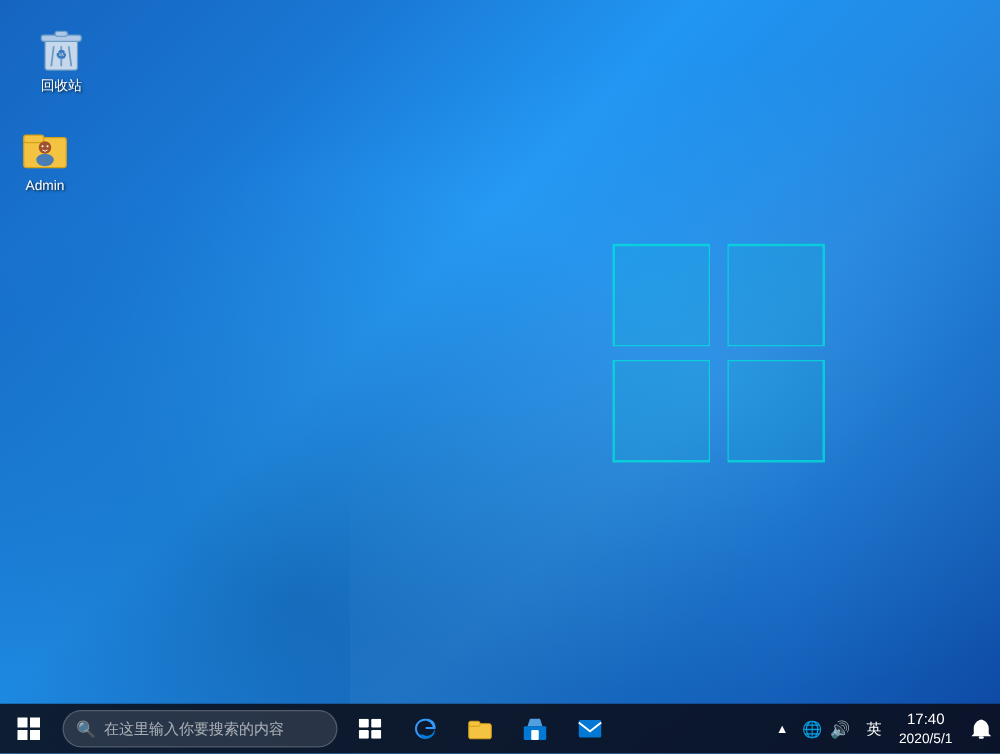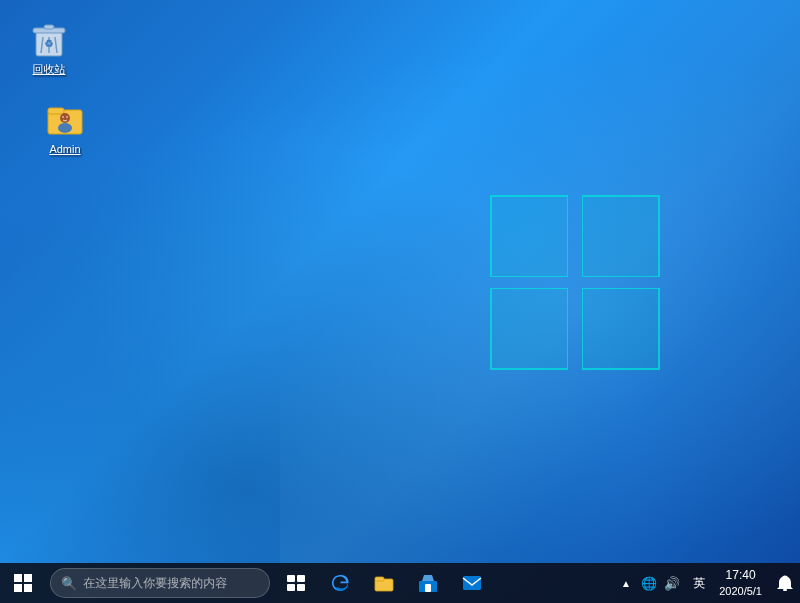--- a/index.html
+++ b/index.html
@@ -100,21 +100,20 @@
       justify-content: center;
       margin-bottom: 3px;
     }
 
     .icon-label {
       color: white;
       font-size: 11px;
       text-align: center;
       text-shadow: 1px 1px 2px rgba(0,0,0,0.8);
       line-height: 1.3;
-      text-decoration: underline;
     }
 
     
     #taskbar {
       position: absolute;
       bottom: 0;
       left: 0;
       width: 800px;
       height: 40px;
       background: rgba(10, 10, 20, 0.85);
@@ -281,21 +280,21 @@
         <line x1="12" y1="17" x2="10" y2="33" stroke="#6a9cc4" stroke-width="1.5"></line>
         <line x1="18" y1="17" x2="18" y2="33" stroke="#6a9cc4" stroke-width="1.5"></line>
         <line x1="24" y1="17" x2="26" y2="33" stroke="#6a9cc4" stroke-width="1.5"></line>
 
         <text x="18" y="27" text-anchor="middle" font-size="10" fill="#3a7abf" font-weight="bold">♻</text>
       </svg>
     </div>
     <span class="icon-label">回收站</span>
   </div>
 
-  <div class="desktop-icon" style="top:95px; left:30px;">
+  <div class="desktop-icon" style="top:95px; left:1px;">
     <div class="icon-img">
       <svg width="38" height="38" viewBox="0 0 38 38">
 
         <rect x="2" y="10" width="34" height="24" rx="2" fill="#f5c342" stroke="#d4a017" stroke-width="1"></rect>
         <rect x="2" y="8" width="16" height="6" rx="2" fill="#f5c342" stroke="#d4a017" stroke-width="1"></rect>
 
         <circle cx="19" cy="18" r="5" fill="#a0522d"></circle>
         <ellipse cx="19" cy="28" rx="7" ry="5" fill="#4a7cb5"></ellipse>
 
         <circle cx="17" cy="17" r="0.8" fill="#fff"></circle>

